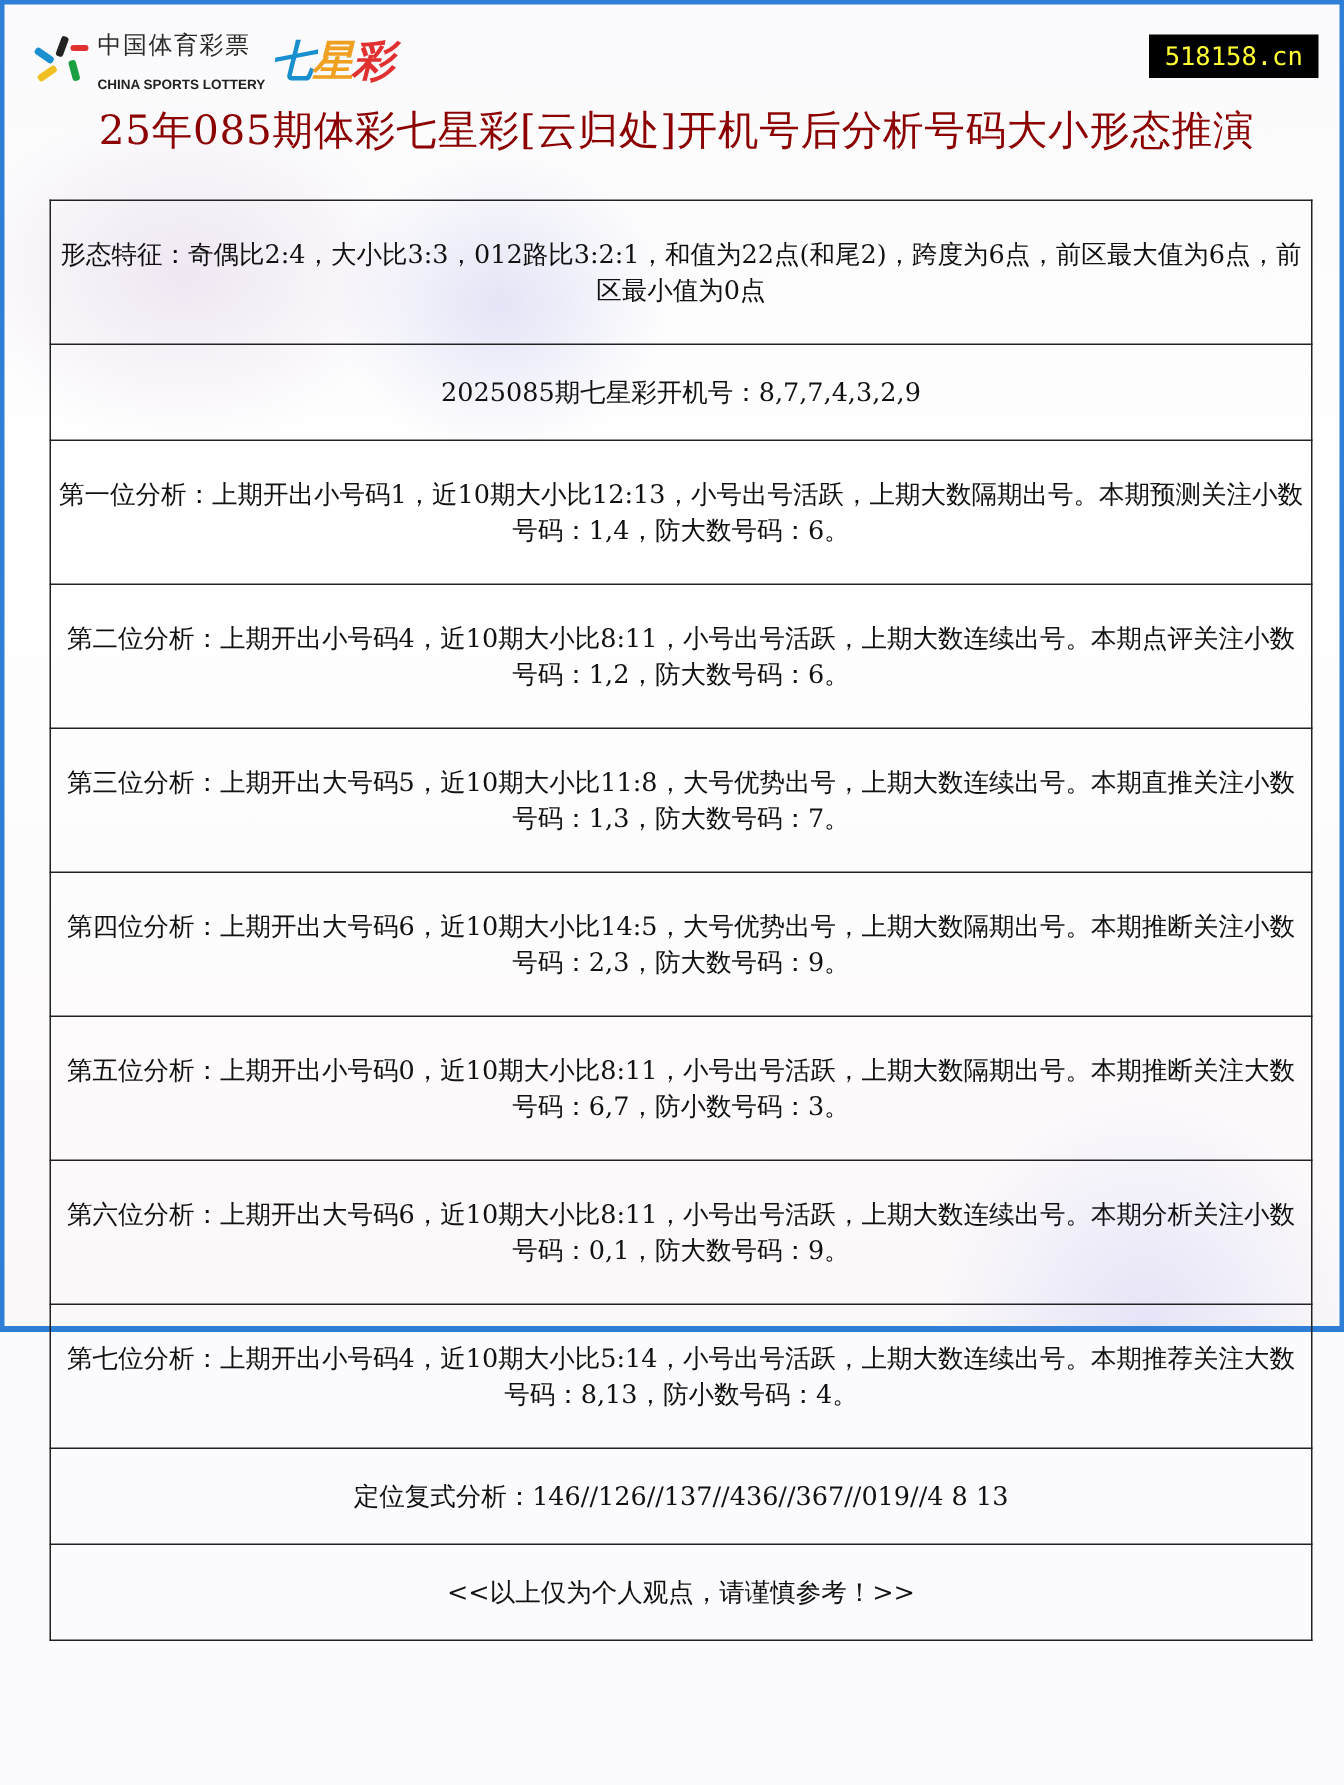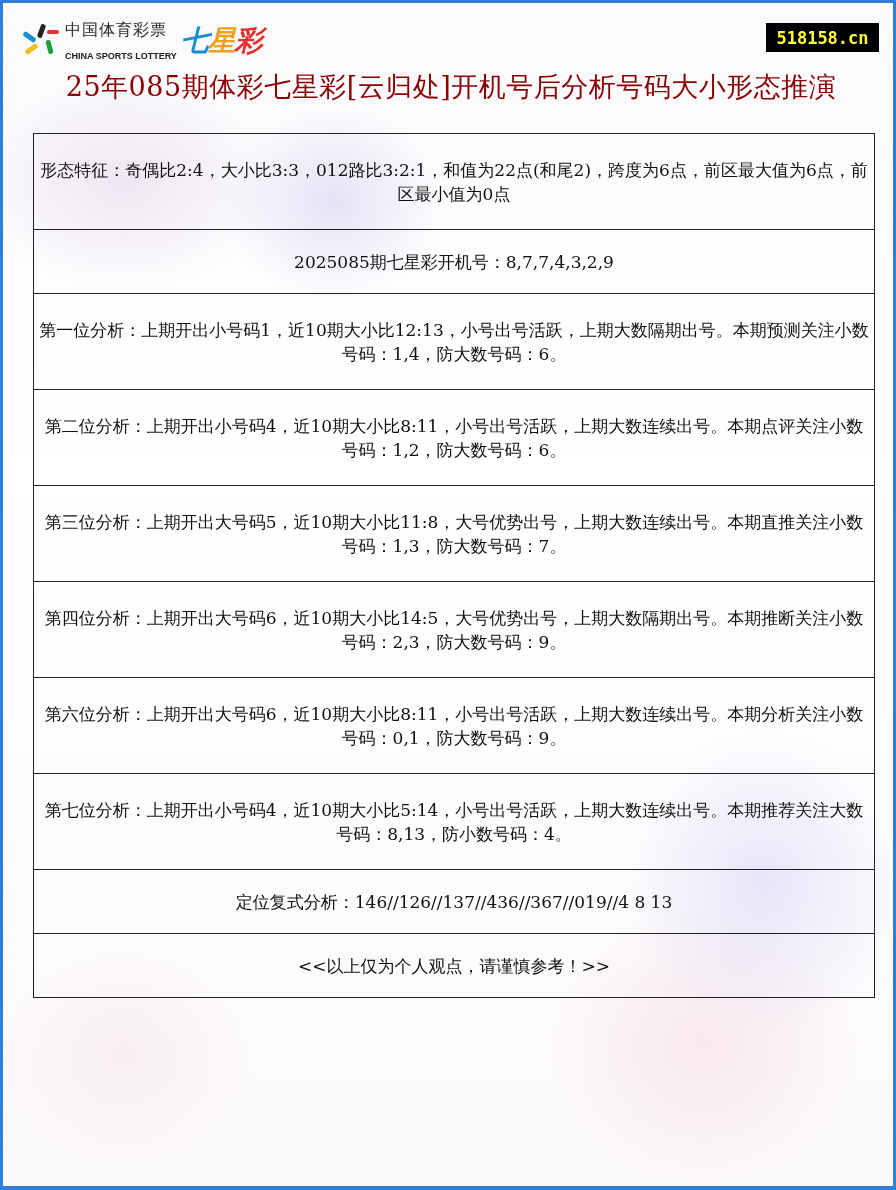--- a/index.html
+++ b/index.html
@@ -2,21 +2,21 @@
 <html><head>
 <meta charset="utf-8">
 <style>
   html, body { margin:0; padding:0; }
   body {
     width:896px; height:1190px; position:relative; overflow:hidden;
     font-family:"DejaVu Serif", "Liberation Serif", serif;
     background:#fbfbfd;
   }
   .frame {
-    position:absolute; left:0; top:0; width:896px; height:1190px;
+    position:absolute; left:0; top:0; width:896px; height:888px;
     box-sizing:border-box; border:3px solid #2f7fd6; border-bottom-width:4px;
     background:
       radial-gradient(ellipse 220px 160px at 120px 180px, rgba(214,190,220,0.35), transparent 70%),
       radial-gradient(ellipse 160px 140px at 330px 200px, rgba(170,170,230,0.30), transparent 70%),
       radial-gradient(ellipse 200px 220px at 760px 880px, rgba(180,180,240,0.30), transparent 70%),
       radial-gradient(ellipse 220px 200px at 700px 1040px, rgba(240,200,210,0.35), transparent 70%),
       radial-gradient(ellipse 180px 160px at 120px 1050px, rgba(240,215,220,0.30), transparent 70%),
       linear-gradient(180deg, #fafafc 0%, #ffffff 40%, #fbf8fa 100%);
   }
   .logo {
@@ -27,21 +27,21 @@
   .logo-text { margin-left:6px; display:flex; flex-direction:column; line-height:1; }
   .logo-cn { font-family:"DejaVu Sans", sans-serif; font-size:16px; color:#2a2a2a; letter-spacing:1px; }
   .logo-en { font-family:"Liberation Sans", sans-serif; font-size:9px; font-weight:bold; color:#222; margin-top:14px; }
   .logo-qxc {
     margin-left:4px; font-family:Liberation Mono, monospace; font-weight:bold; font-style:italic;
     font-size:28px; letter-spacing:-1px;
   }
   .site-badge {
     position:absolute; left:763px; top:20px; width:113px; height:29px; background:#000;
     color:#ffff33; font-family:"DejaVu Sans Mono", "Liberation Mono", monospace; font-size:17px;
-    display:flex; align-items:center; justify-content:center; font-weight:bold;
+    display:flex; align-items:center; justify-content:center; font-weight:normal;
   }
   .page-title {
     position:absolute; left:0; width:896px; top:66px; text-align:center;
     font-size:27px; color:#8b0000; letter-spacing:0.5px; white-space:nowrap;
   }
   table.analysis {
     position:absolute; left:30px; top:130px; width:842px; border-collapse:collapse;
     font-size:17px; color:#111;
   }
   table.analysis td {
@@ -90,20 +90,23 @@
         <tr>
           <td class="left" style="height: 95px;">第二位分析：上期开出小号码4，近10期大小比8:11，小号出号活跃，上期大数连续出号。本期点评关注小数号码：1,2，防大数号码：6。</td>
         </tr>
         <tr>
           <td class="left" style="height: 95px;">第三位分析：上期开出大号码5，近10期大小比11:8，大号优势出号，上期大数连续出号。本期直推关注小数号码：1,3，防大数号码：7。</td>
         </tr>
         <tr>
           <td class="left" style="height: 95px;">第四位分析：上期开出大号码6，近10期大小比14:5，大号优势出号，上期大数隔期出号。本期推断关注小数号码：2,3，防大数号码：9。</td>
         </tr>
         <tr>
+          <td class="left" style="height: 95px;">第五位分析：上期开出小号码0，近10期大小比8:11，小号出号活跃，上期大数隔期出号。本期推断关注大数号码：6,7，防小数号码：3。</td>
+        </tr>
+        <tr>
           <td class="left" style="height: 95px;">第六位分析：上期开出大号码6，近10期大小比8:11，小号出号活跃，上期大数连续出号。本期分析关注小数号码：0,1，防大数号码：9。</td>
         </tr>
         <tr>
           <td class="left" style="height: 95px;">第七位分析：上期开出小号码4，近10期大小比5:14，小号出号活跃，上期大数连续出号。本期推荐关注大数号码：8,13，防小数号码：4。</td>
         </tr>
         <tr>
           <td class="center" style="height: 63px;">定位复式分析：146//126//137//436//367//019//4 8 13</td>
         </tr>
         <tr>
           <td class="center" style="height: 63px;">&lt;&lt;以上仅为个人观点，请谨慎参考！&gt;&gt;</td>

